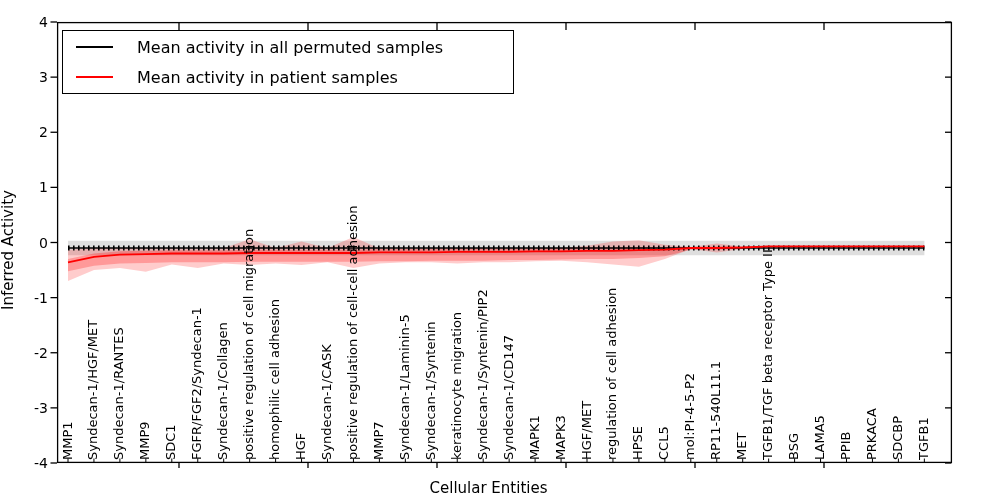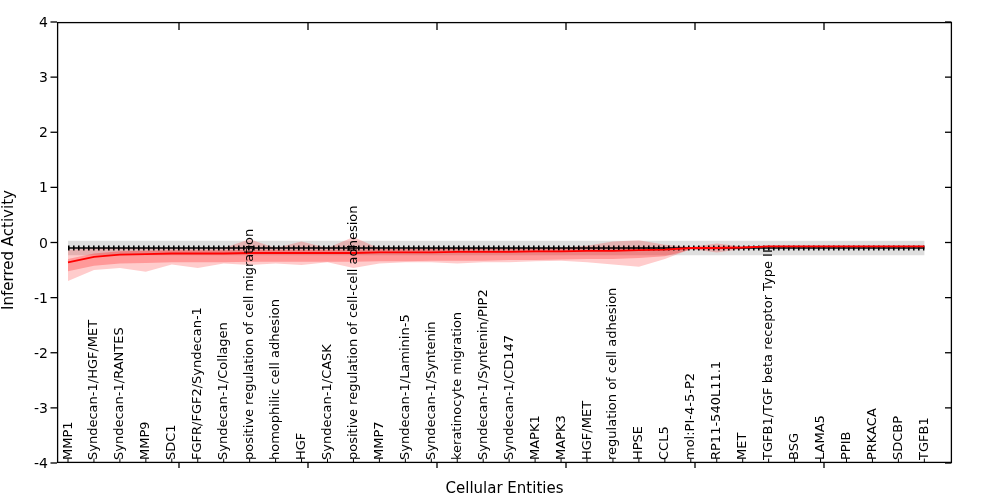--- a/index.html
+++ b/index.html
@@ -10,21 +10,21 @@
   }
   #plot-title{
     position:absolute;left:57px;top:2px;width:895px;height:20px;
     text-align:center;font-size:17px;white-space:nowrap;
   }
   #ylabel{
     position:absolute;left:-141px;top:240px;width:300px;height:20px;
     text-align:center;font-size:15px;transform:rotate(-90deg);
   }
   #xlabel{
-    position:absolute;left:57px;top:479px;width:895px;height:18px;
+    position:absolute;left:41px;top:479px;width:895px;height:18px;
     text-align:center;font-size:15px;
   }
   #chart-svg{
     position:absolute;left:57px;top:22px;width:895px;height:441px;
     overflow:visible;z-index:1;
   }
   .ytick-label{
     position:absolute;left:0;width:48px;height:18px;text-align:right;
     font-size:14px;line-height:18px;z-index:2;
   }
@@ -164,13 +164,23 @@
       <div class="xtick-label" style="left: 735.2px; top: 460px;">MET</div>
       <div class="xtick-label" style="left: 761.15px; top: 460px;">TGFB1/TGF beta receptor Type II</div>
       <div class="xtick-label" style="left: 787.1px; top: 460px;">BSG</div>
       <div class="xtick-label" style="left: 813.05px; top: 460px;">LAMA5</div>
       <div class="xtick-label" style="left: 839px; top: 460px;">PPIB</div>
       <div class="xtick-label" style="left: 864.95px; top: 460px;">PRKACA</div>
       <div class="xtick-label" style="left: 890.9px; top: 460px;">SDCBP</div>
       <div class="xtick-label" style="left: 916.85px; top: 460px;">TGFB1</div>
     </div>
 
+  <div id="legend">
+    <div class="legend-row">
+      <div class="legend-swatch" style="background: rgb(0, 0, 0);"></div>
+      <div class="legend-label">Mean activity in all permuted samples</div>
+    </div>
+    <div class="legend-row">
+      <div class="legend-swatch" style="background: rgb(255, 0, 0);"></div>
+      <div class="legend-label">Mean activity in patient samples</div>
+    </div>
+  </div>
 </div>
 
 </body></html>

